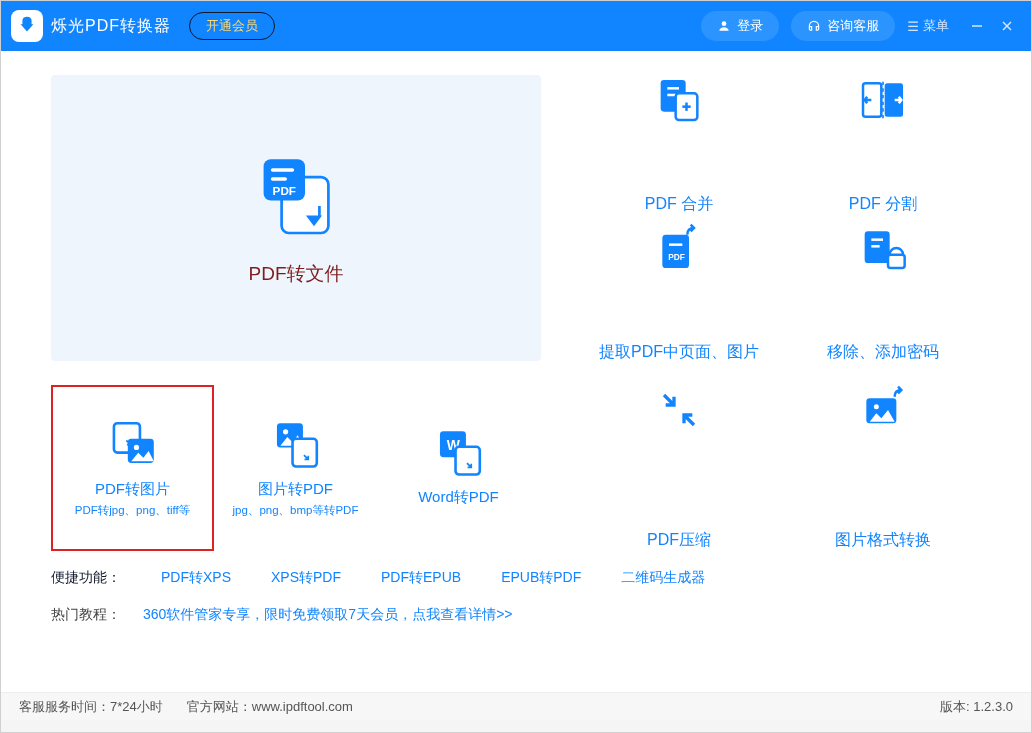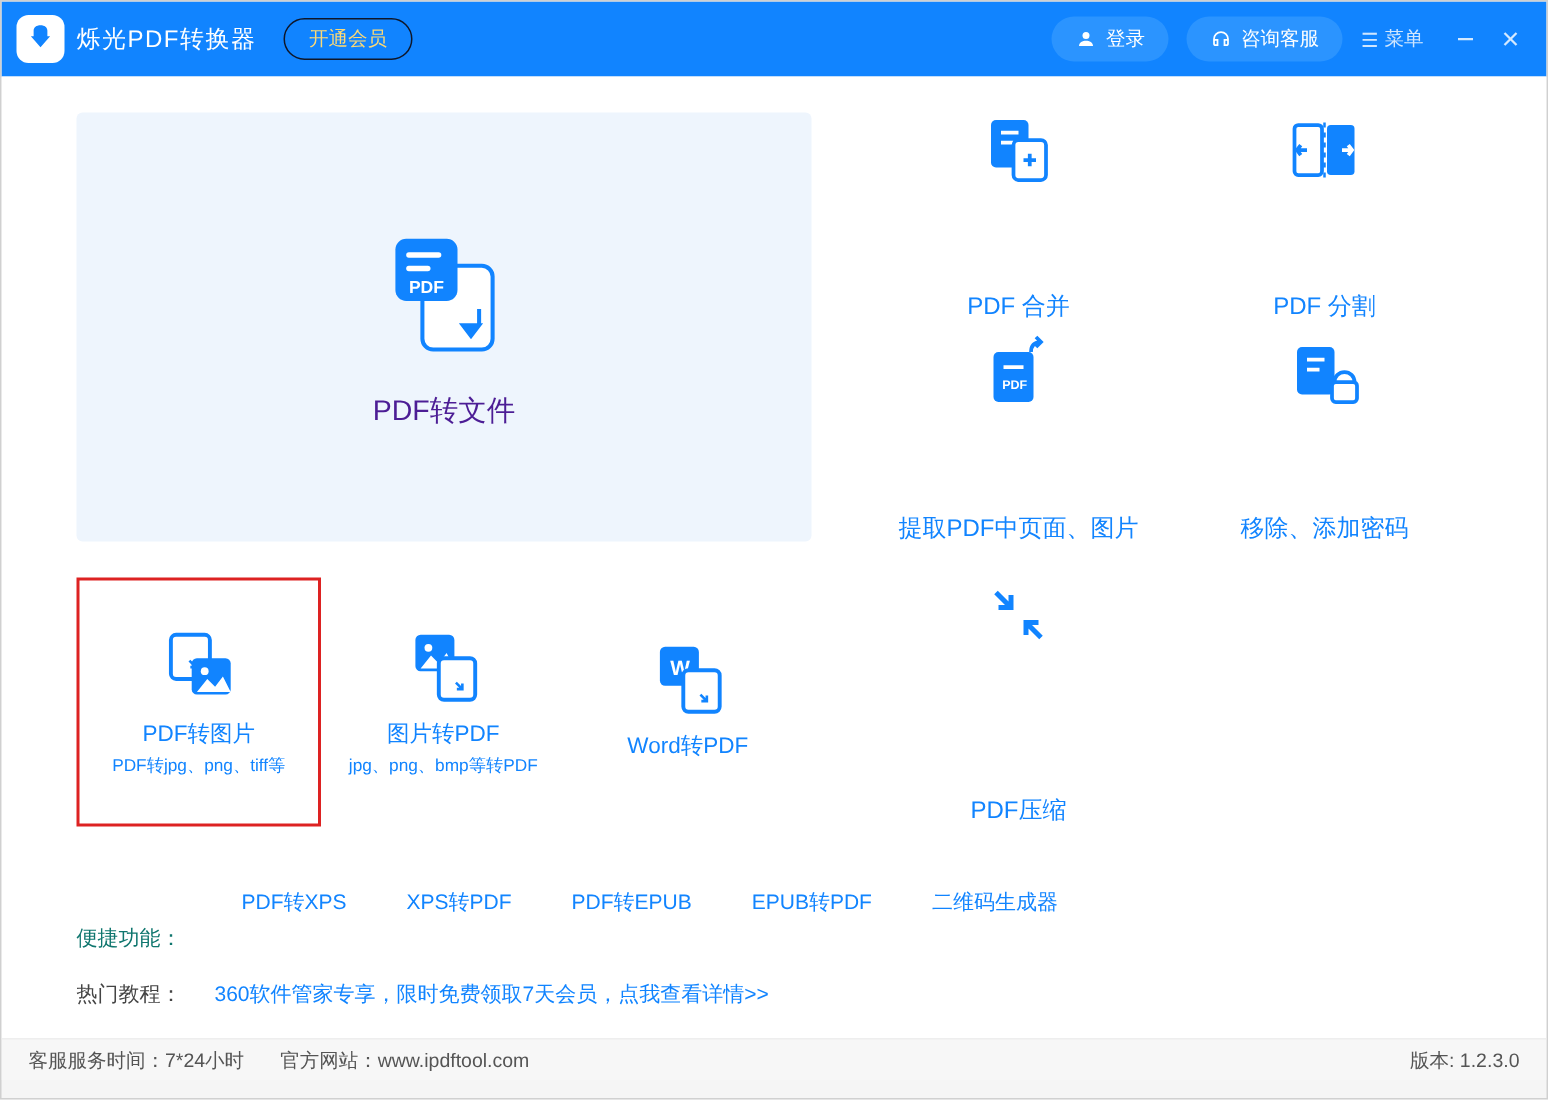--- a/index.html
+++ b/index.html
@@ -13,34 +13,34 @@
 .spacer { flex: 1; }
 .hbtn { height: 30px; padding: 0 16px; border-radius: 15px; background: #2b94ff; color: #fff; display: flex; align-items: center; gap: 6px; font-size: 13px; cursor: pointer; margin-right: 12px; text-align: center; }
 .hbtn svg { width: 14px; height: 14px; }
 .menu-btn { color: #cfe6ff; font-size: 13px; display: flex; align-items: center; gap: 4px; margin-right: 14px; cursor: pointer; }
 .win-btns { display: flex; gap: 2px; }
 .win-btn { width: 28px; height: 28px; display: flex; align-items: center; justify-content: center; color: #d4e9ff; cursor: pointer; }
 .content { background: #fff; height: calc(100% - 50px - 40px); padding: 24px 50px 10px 50px; display: flex; flex-direction: column; }
 .top-row { display: flex; gap: 40px; }
 .hero { width: 490px; height: 286px; background: #eef5fd; border-radius: 4px; display: flex; flex-direction: column; align-items: center; justify-content: center; gap: 16px; cursor: pointer; }
 .hero-icon { position: relative; width: 90px; height: 96px; }
-.hero-title { color: #4c1d95; font-size: 19px; font-weight: 500; }
+.hero-title { color: #7f1d1d; font-size: 19px; font-weight: 500; }
 .hero-sub { color: #1184ff; font-size: 13px; }
 .right-grid { flex: 1; display: grid; grid-template-columns: repeat(2,1fr); grid-auto-rows: 140px; gap: 8px 8px; }
 .tool { display: flex; flex-direction: column; align-items: center; justify-content: space-between; cursor: pointer; }
 .tool-icon { width: 50px; height: 50px; }
 .tool-label { color: #1184ff; font-size: 16px; }
 .card { width: 163px; height: 166px; display: flex; flex-direction: column; align-items: center; justify-content: center; gap: 4px; cursor: pointer; }
 .card.selected { border: 2px solid #d22; }
 .card-icon { width: 52px; height: 52px; margin-bottom: 6px; }
 .card-title { color: #1184ff; font-size: 15px; }
 .card-sub { color: #1184ff; font-size: 11.5px; }
 .right-grid.bottom { grid-auto-rows: 166px; }
 .links-row { margin-top: 18px; font-size: 14px; display: flex; align-items: center; gap: 40px; }
-.links-row .lab { color: #0f766e; margin-top: 48px; }
+.links-row .lab { color: #0f172a; }
 .links-row a { color: #1184ff; text-decoration: none; cursor: pointer; }
 .tutorial-row { margin-top: 19px; font-size: 14px; display: flex; gap: 22px; }
 .tutorial-row .lab { color: #444; }
 .tutorial-row a { color: #1184ff; text-decoration: none; cursor: pointer; }
 .statusbar { height: 28px; background: #f7f7f7; display: flex; align-items: center; padding: 0 18px; font-size: 13px; color: #555; border-top: 1px solid #eee;}
 .statusbar .sep { flex: 1; }
 .statusbar .site { margin-left: 24px; }
 </style>
 </head>
 <body>
@@ -185,20 +185,29 @@
     </div>
 
     <div class="right-grid bottom" style="flex:1;">
       <div class="tool">
         <div class="tool-icon"><svg viewBox="0 0 60 60">
               <path d="M12 12 l12 12 m0 -10 l0 10 l-10 0" stroke="#1184ff" stroke-width="4" fill="none"></path>
               <path d="M48 48 l-12 -12 m0 10 l0 -10 l10 0" stroke="#1184ff" stroke-width="4" fill="none"></path>
             </svg></div>
         <div class="tool-label">PDF压缩</div>
       </div>
+      <div class="tool">
+        <div class="tool-icon"><svg viewBox="0 0 60 60">
+              <rect x="10" y="16" width="36" height="30" rx="4" fill="#1184ff"></rect>
+              <circle cx="22" cy="26" r="3" fill="#fff"></circle>
+              <path d="M14 44 l8 -10 l6 6 l8 -10 l8 14 z" fill="#fff"></path>
+              <path d="M44 14 q0 -8 8 -8 m-4 -4 l4 4 l-4 4" stroke="#1184ff" stroke-width="3" fill="none"></path>
+            </svg></div>
+        <div class="tool-label">图片格式转换</div>
+      </div>
     </div>
   </div>
 
   <div class="links-row">
     <span class="lab">便捷功能：</span>
     <a>PDF转XPS</a>
     <a>XPS转PDF</a>
     <a>PDF转EPUB</a>
     <a>EPUB转PDF</a>
     <a>二维码生成器</a>

